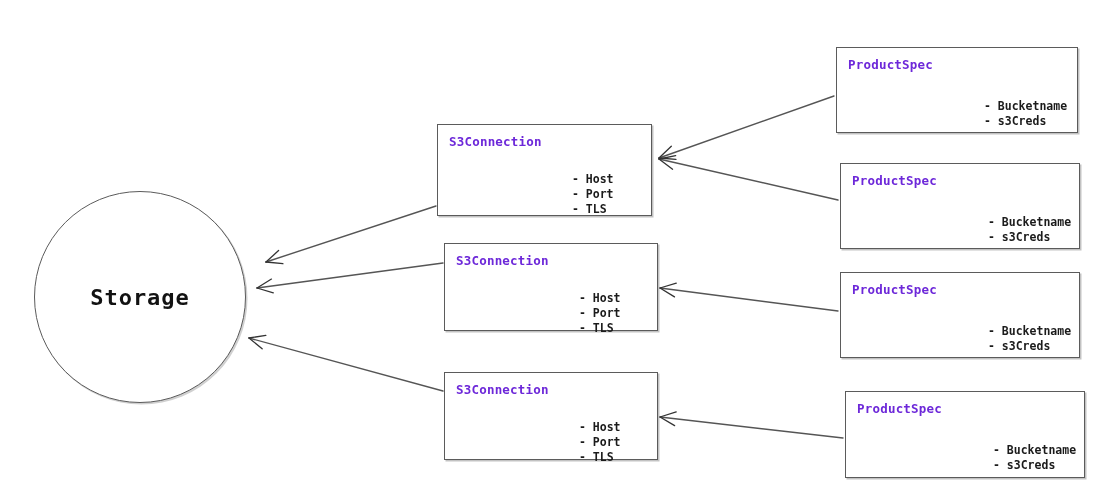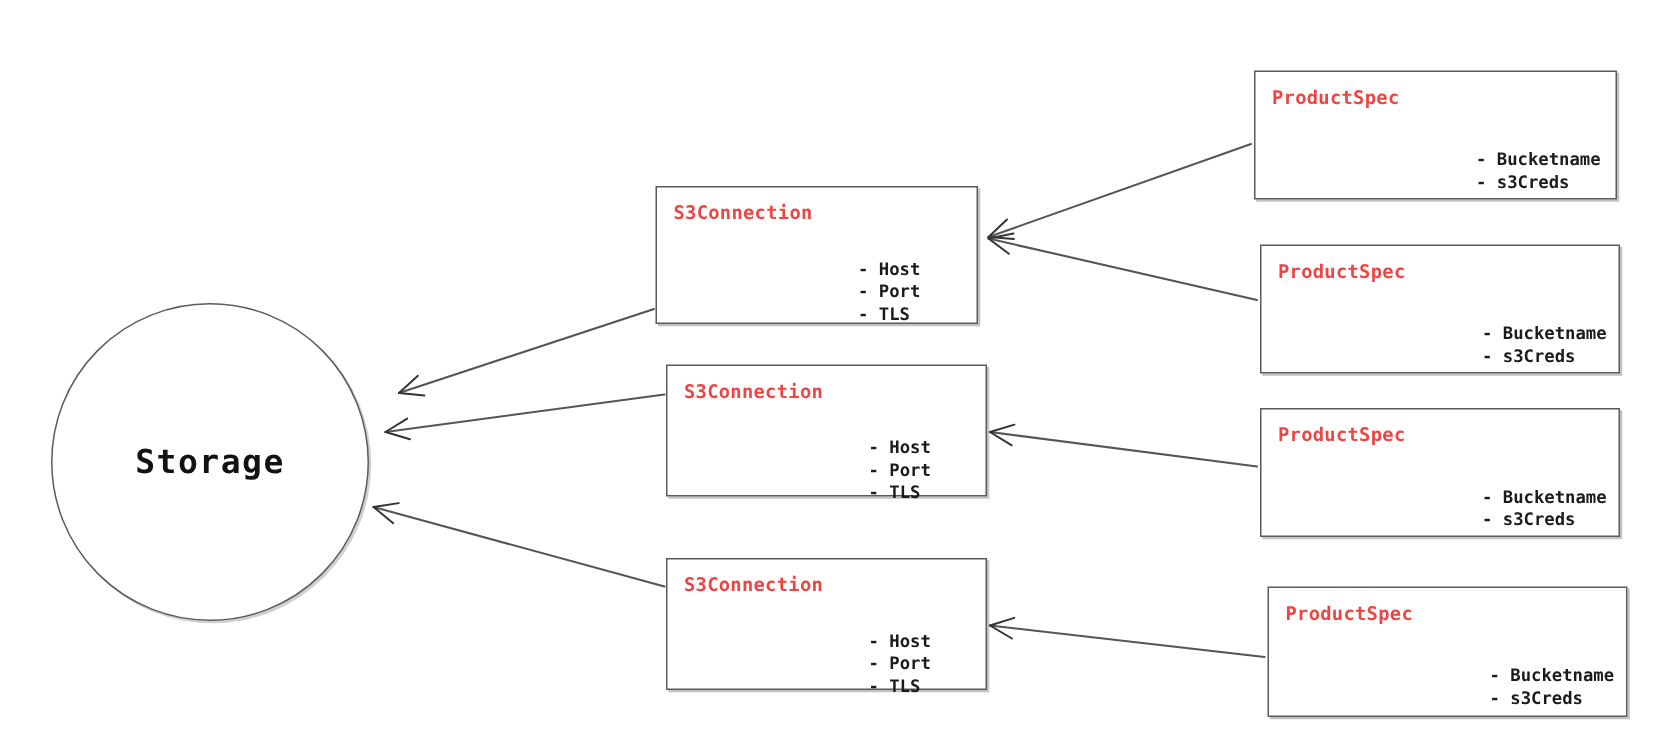--- a/index.html
+++ b/index.html
@@ -29,21 +29,21 @@
     position: absolute;
     box-sizing: border-box;
     background: #ffffff;
     border: 1.6px solid #5b5b5b;
     box-shadow: 1.5px 1.5px 0 0 rgba(120,120,120,0.45);
   }
   .node-title {
     position: absolute;
     font-size: 12.5px;
     font-weight: 700;
-    color: #ef4444;
+    color: #6d28d9;
     letter-spacing: 0.2px;
     white-space: nowrap;
   }
   .attr-list {
     position: absolute;
     font-size: 11.5px;
     font-weight: 700;
     color: #1b1b1b;
     line-height: 15px;
     white-space: nowrap;
@@ -96,21 +96,21 @@
         <line x1="659" y1="158" x2="675.9462895754546" y2="159.35028501615096" stroke-linecap="round"></line>
         <line x1="659" y1="159" x2="675.6783576082612" y2="155.70874074388632" stroke-linecap="round"></line>
         <line x1="659" y1="159" x2="672.5829972607074" y2="169.22263104174337" stroke-linecap="round"></line>
         <line x1="660" y1="288" x2="676.2828430129204" y2="283.11440654407363" stroke-linecap="round"></line>
         <line x1="660" y1="288" x2="674.5062159640645" y2="296.86395500913227" stroke-linecap="round"></line>
         <line x1="660" y1="417" x2="676.2115870420963" y2="411.8829260727898" stroke-linecap="round"></line>
         <line x1="660" y1="417" x2="674.6310255927693" y2="425.65639013121114" stroke-linecap="round"></line>
       </g>
   </svg>
 
-  <div class="circle-node" id="storage-circle" style="left: 34px; top: 202px; width: 212px; height: 212px;">
+  <div class="circle-node" id="storage-circle" style="left: 34px; top: 191px; width: 212px; height: 212px;">
     <span class="circle-label">Storage</span>
   </div>
 
   <div id="node-layer">
       <div class="node-box" style="left: 437px; top: 124px; width: 215px; height: 92px;"></div>
       <div class="node-title" style="left: 449px; top: 134px;">S3Connection</div>
       <div class="attr-list" style="left: 572px; top: 144px;">
         <div>- Host</div>
         <div>- Port</div>
         <div>- TLS</div>

